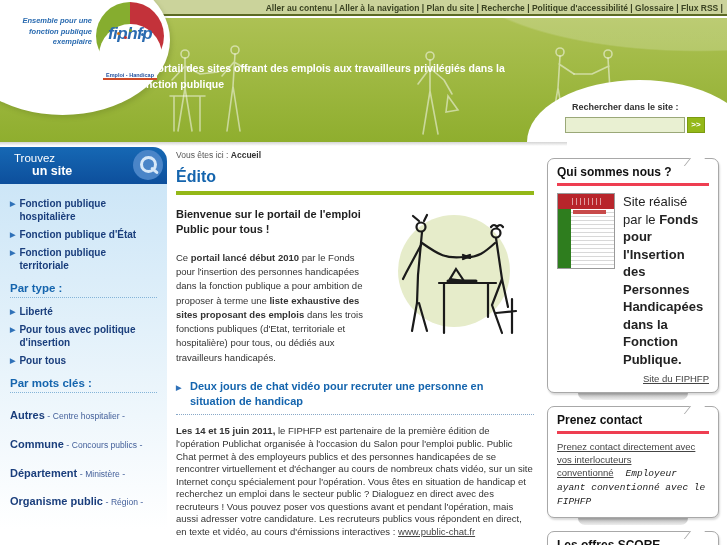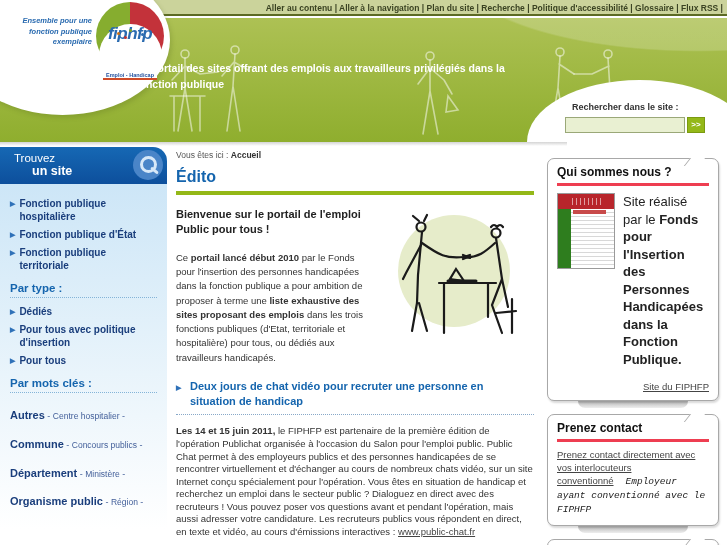--- a/index.html
+++ b/index.html
@@ -107,21 +107,21 @@
   .rbox { position:relative; background:#fff; border:1px solid #a8a8a8; border-radius:7px;
     padding:6px 9px 8px; box-shadow:1px 2px 2px rgba(0,0,0,.15); }
   .rbox::before { content:""; position:absolute; top:-1px; right:16px; width:14px; height:8px;
     border-left:1px solid #a8a8a8; background:#fff; transform:skewX(-38deg); }
   .rbox-title { font-size:12px; font-weight:bold; color:#111; margin-bottom:4px; }
   .red-rule { height:3px; background:#ee3e51; margin-bottom:7px; }
   .rtail { width:110px; height:7px; margin:0 auto 6px; background:linear-gradient(#b5b5b5,#eee);
     border-radius:0 0 12px 12px; }
   .who-flex { display:flex; gap:8px; }
   .who-text { font-size:13px; line-height:1.35; color:#222; }
-  .rlink { display:block; text-align:right; font-size:9.5px; margin-top:13px; }
+  .rlink { display:block; text-align:right; font-size:9.5px; margin-top:5px; }
   .rtext { font-size:9.5px; line-height:1.35; color:#222; }
   .contact-note { font-style:italic; margin-left:12px;font-family:Liberation Mono, monospace; }
   .thumb { width:58px; height:76px; border:1px solid #9a9a9a; position:relative; background:#fff;
     flex:0 0 auto; cursor:pointer; }
   .t-head { height:15px; background:#b8252b;
     background-image:repeating-linear-gradient(90deg, rgba(255,255,255,.55) 0 1px, transparent 1px 4px);
     background-size:30px 7px; background-position:14px 4px; background-repeat:no-repeat; }
   .t-left { position:absolute; left:0; top:15px; bottom:0; width:13px; background:#2e7d1e; }
   .t-main { position:absolute; left:13px; right:0; top:15px; bottom:0;
     background:repeating-linear-gradient(#fff 0 3px, #d8d8d8 3px 4px); }
@@ -214,21 +214,21 @@
             <span>Fonction publique d'État</span>
           </div>
         <div class="sb-link">
             <span class="bullet"></span>
             <span>Fonction publique territoriale</span>
           </div>
 
         <h3 class="sb-h">Par type :</h3>
         <div class="sb-link">
             <span class="bullet"></span>
-            <span>Dédiés</span>
+            <span>Liberté</span>
           </div>
         <div class="sb-link">
             <span class="bullet"></span>
             <span>Pour tous avec politique d'insertion</span>
           </div>
         <div class="sb-link">
             <span class="bullet"></span>
             <span>Pour tous</span>
           </div>
 

